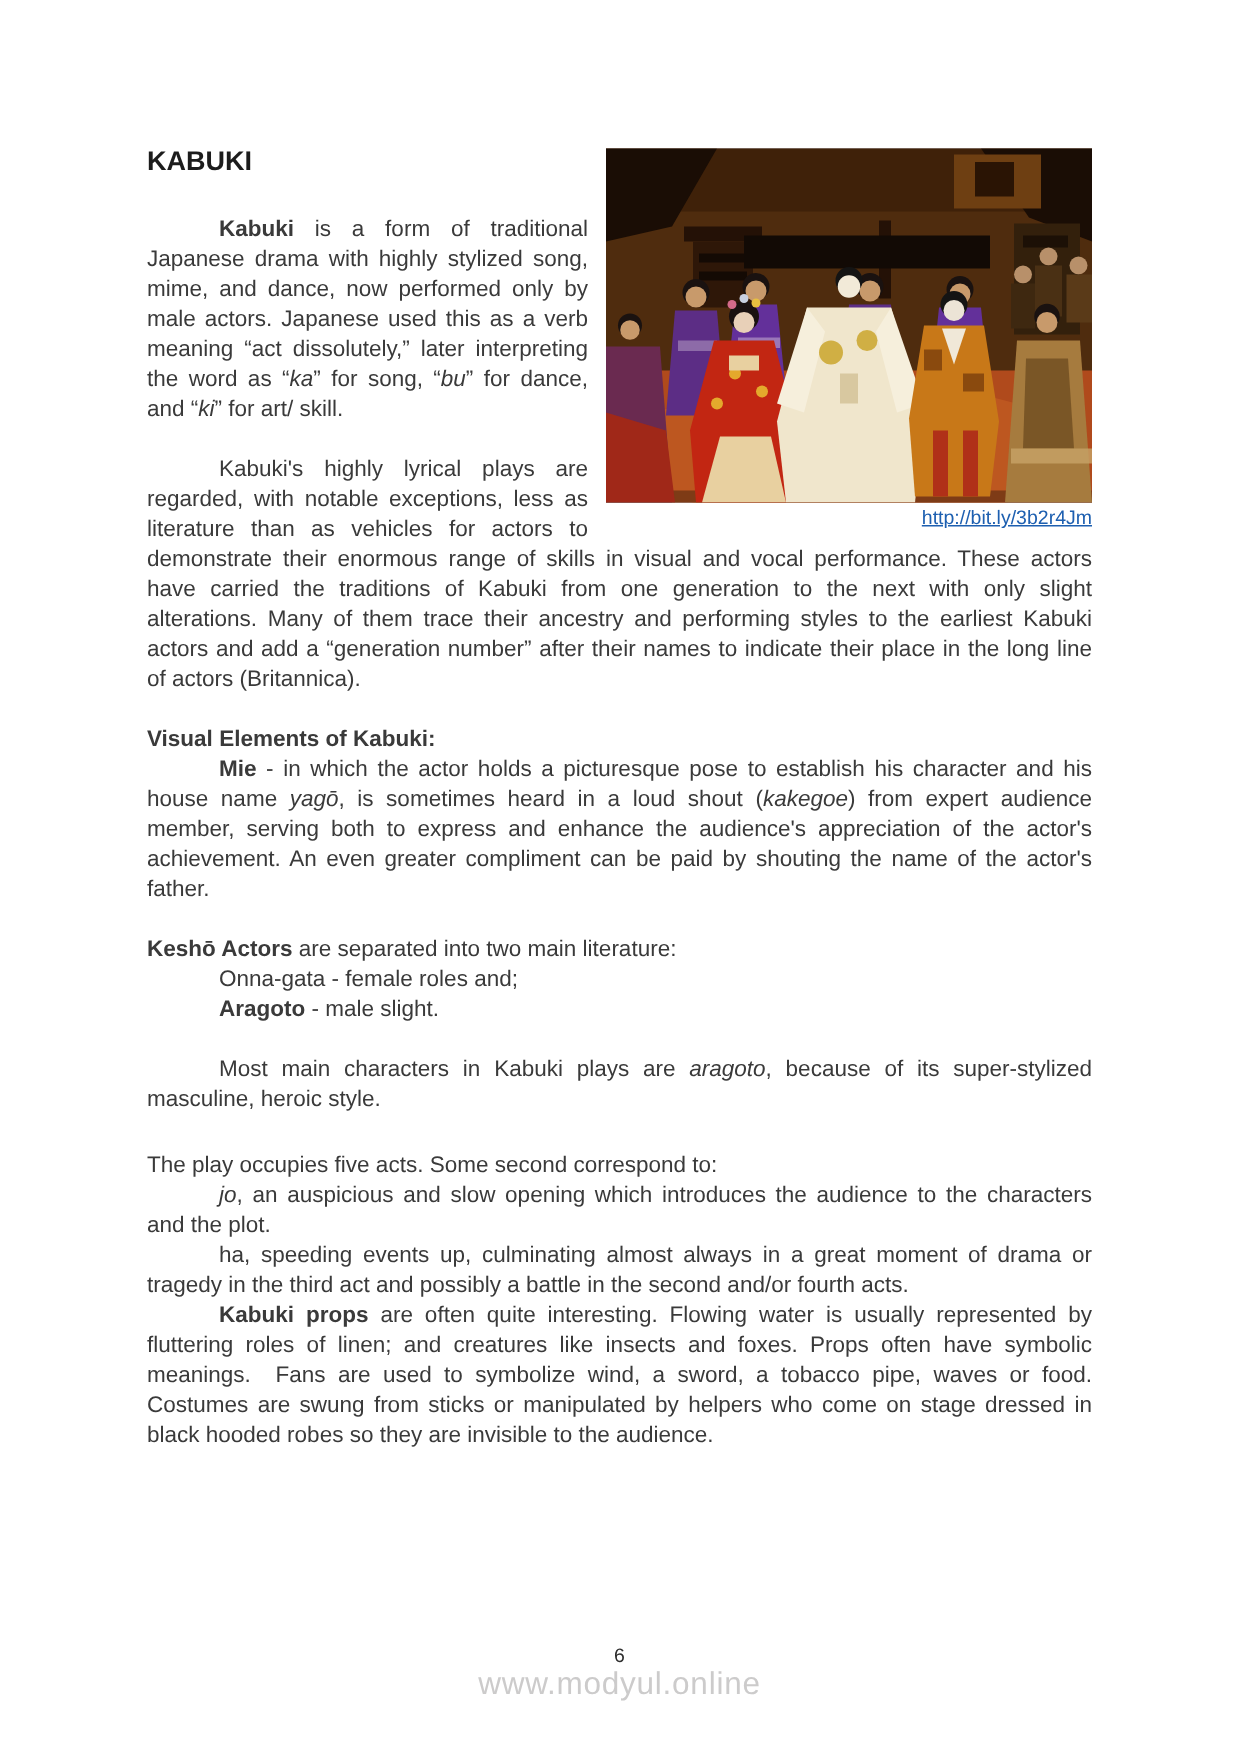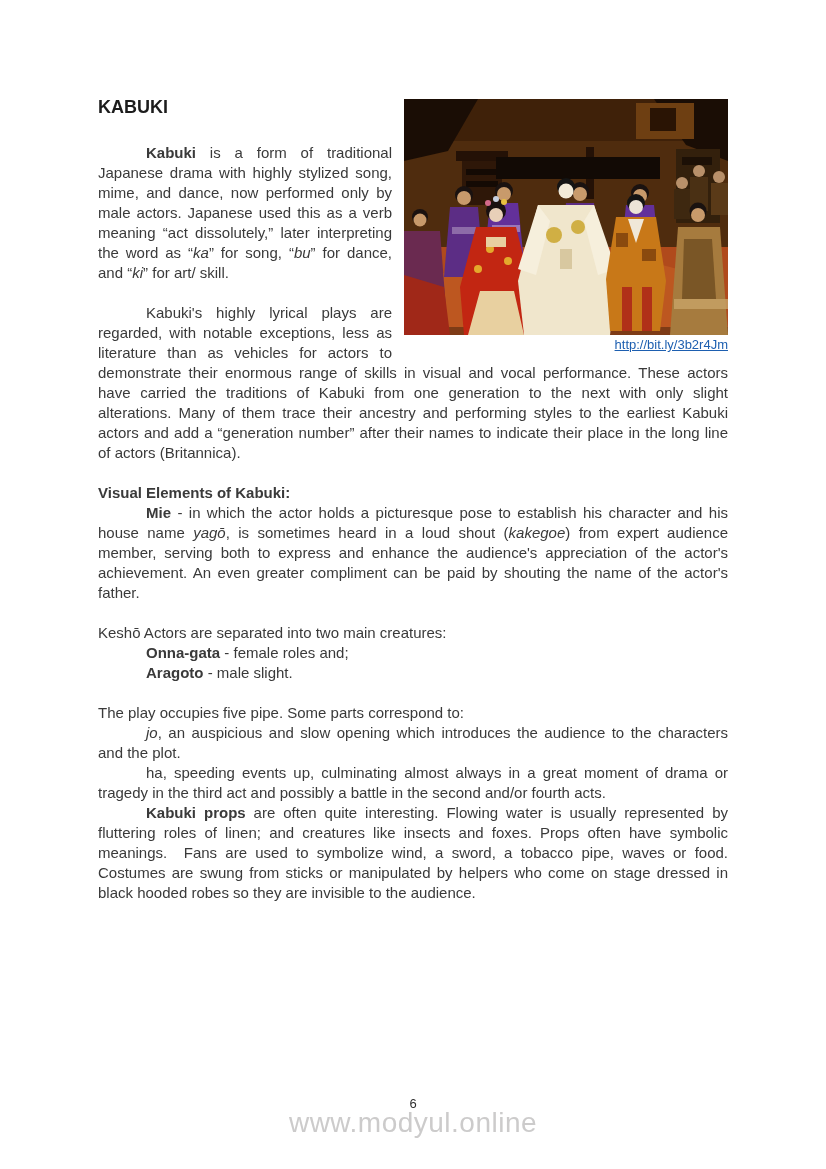--- a/index.html
+++ b/index.html
@@ -29,21 +29,21 @@
     text-align:right; font-size:13px; line-height:16px; margin-top:2px;
     text-indent:0;
   }
   figcaption.caption a { color:#1d5fb0; text-decoration:underline; cursor:pointer; }
   .page-number {
     position:absolute; top:1096px; left:0; width:100%;
     text-align:center; font-size:13px; line-height:16px; color:#2e2e2e;
   }
   .watermark {
     position:absolute; top:1111px; left:0; width:100%;
-    text-align:center; font-size:28px; line-height:24px; color:#cccbcb;
+    text-align:center; font-size:21px; line-height:24px; color:#cccbcb;
     letter-spacing:0.5px;
   }
 </style>
 </head>
 <body>
 
 <div class="page">
   <div class="content">
 
     <figure class="kabuki-figure">
@@ -144,26 +144,27 @@
 
     <h1 class="doc-title">KABUKI</h1>
 
     <p><span style="font-weight: bold;">Kabuki</span><span> is a form of traditional Japanese drama with highly stylized song, mime, and dance, now performed only by male actors. Japanese used this as a verb meaning “act dissolutely,” later interpreting the word as “</span><span style="font-style: italic;">ka</span><span>” for song, “</span><span style="font-style: italic;">bu</span><span>” for dance, and “</span><span style="font-style: italic;">ki</span><span>” for art/ skill.</span></p>
 
     <p><span>Kabuki's highly lyrical plays are regarded, with notable exceptions, less as literature than as vehicles for actors to demonstrate their enormous range of skills in visual and vocal performance. These actors have carried the traditions of Kabuki from one generation to the next with only slight alterations. Many of them trace their ancestry and performing styles to the earliest Kabuki actors and add a “generation number” after their names to indicate their place in the long line of actors (Britannica).</span></p>
 
     <p class="ni m0 bold">Visual Elements of Kabuki:</p>
     <p><span style="font-weight: bold;">Mie</span><span> - in which the actor holds a picturesque pose to establish his character and his house name </span><span style="font-style: italic;">yagō</span><span>, is sometimes heard in a loud shout (</span><span style="font-style: italic;">kakegoe</span><span>) from expert audience member, serving both to express and enhance the audience's appreciation of the actor's achievement. An even greater compliment can be paid by shouting the name of the actor's father.</span></p>
 
-    <p class="ni m0"><span style="font-weight: normal;">Keshō Actors</span><span> are separated into two main creatures:</span></p>
-    <p class="m0"><span style="font-weight: bold;">Onna-gata</span><span> - female roles and;</span></p>
+    <p class="ni m0"><span style="font-weight: bold;">Keshō Actors</span><span> are separated into two main literature:</span></p>
+    <p class="m0"><span style="font-weight: normal;">Onna-gata</span><span> - female roles and;</span></p>
     <p><span style="font-weight: bold;">Aragoto</span><span> - male slight.</span></p>
 
+    <p class="m24"><span>Most main characters in Kabuki plays are </span><span style="font-style: italic;">aragoto</span><span>, because of its super-stylized masculine, heroic style.</span></p>
 
-    <p class="ni m0">The play occupies five pipe. Some parts correspond to:</p>
+    <p class="ni m0">The play occupies five acts. Some second correspond to:</p>
     <p class="m0"><span style="font-style: italic; margin-top: 15px;">jo</span><span>, an auspicious and slow opening which introduces the audience to the characters and the plot.</span></p>
     <p class="m0"><span style="">ha</span><span>, speeding events up, culminating almost always in a great moment of drama or tragedy in the third act and possibly a battle in the second and/or fourth acts.</span></p>
 
     <p class="m0"><span style="font-weight: bold;">Kabuki props</span><span> are often quite interesting. Flowing water is usually represented by fluttering roles of linen; and creatures like insects and foxes. Props often have symbolic meanings.&nbsp; Fans are used to symbolize wind, a sword, a tobacco pipe, waves or food. Costumes are swung from sticks or manipulated by helpers who come on stage dressed in black hooded robes so they are invisible to the audience.</span></p>
   </div>
 
   <div class="page-number">6</div>
   <div class="watermark">www.modyul.online</div>
 </div>
 

